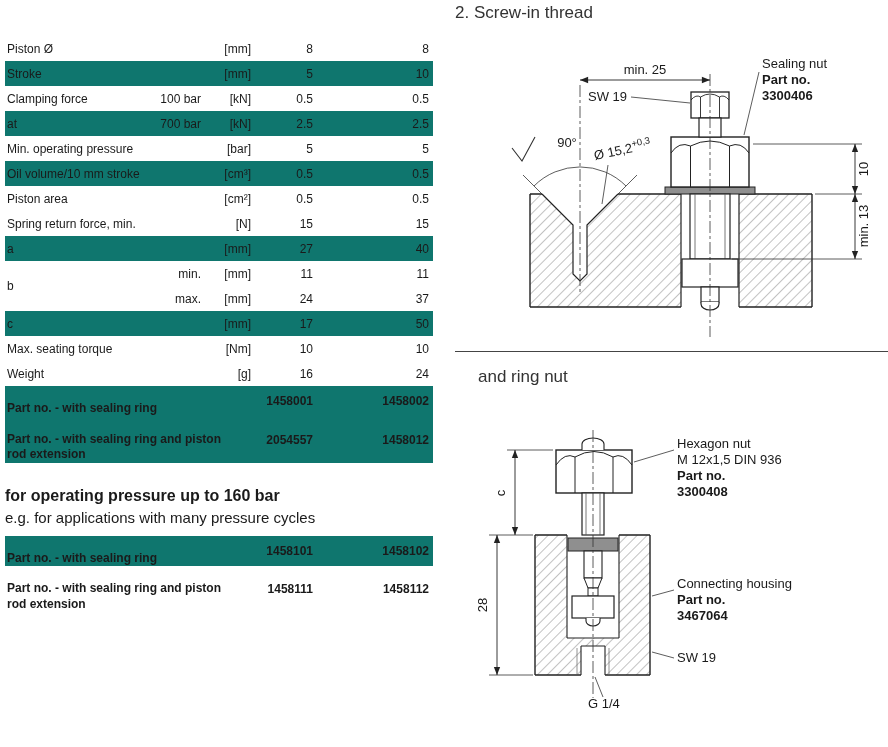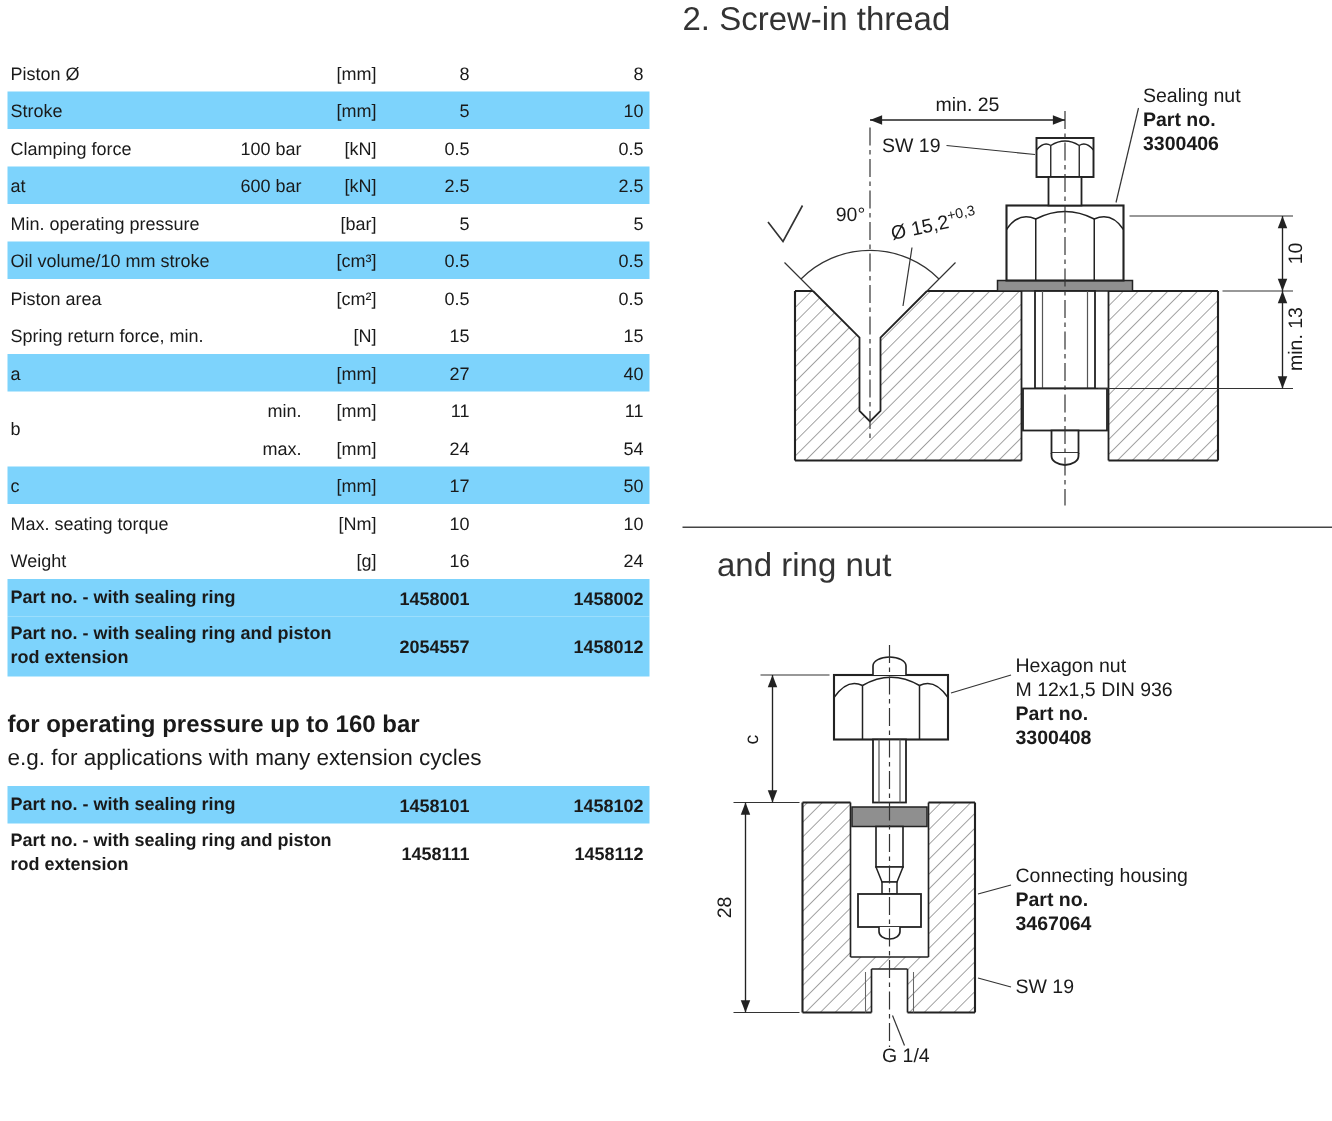--- a/index.html
+++ b/index.html
@@ -23,29 +23,29 @@
     top: 36px;
     width: 428px;
   }
   .trow {
     display: grid;
     grid-template-columns: 118px 78px 50px 62px 1fr;
     align-items: center;
     min-height: 25px;
     font-size: 12px;
   }
-  .trow.shaded { background: #7dd3fc; }
+  .trow.shaded { background: #0f766e; }
   .trow.bold {
     font-weight: bold;
     grid-template-columns: 246px 62px 1fr;
   }
   .trow.twoline { min-height: 40px; }
   .cell { display: block; }
   .cell.label { padding-left: 2px; white-space: nowrap; }
-  .trow.bold .cell.label { white-space: normal; line-height: 1.3; padding-right: 8px; }
+  .trow.bold .cell.label { white-space: normal; line-height: 1.3; padding-right: 8px; margin-top: 15px; }
   .cell.sub, .cell.unit, .cell.v1, .cell.v2 { text-align: right; }
   .cell.v2 { padding-right: 4px; }
   .cell.glabel { position: relative; top: 12px; }
   .version-head {
     margin-top: 22px;
     font-weight: bold;
     font-size: 16px;
     line-height: 21px;
   }
   .version-note { font-size: 15px; margin: 3px 0 10px 0; }
@@ -53,21 +53,21 @@
   .right-col {
     position: absolute;
     left: 455px;
     top: 0;
     width: 433px;
     height: 747px;
   }
   .dheading {
     position: absolute;
     left: 0;
-    font-size: 22px;
+    font-size: 17px;
     color: #333;
     line-height: 21px;
   }
   .dheading .dh2 { padding-left: 23px; }
   .divider {
     position: absolute;
     top: 351px;
     left: 0;
     width: 433px;
     border-top: 1.5px solid #444;
@@ -97,21 +97,21 @@
         </div>
         <div class="trow">
           <span class="cell label">Clamping force</span>
           <span class="cell sub">100 bar</span>
           <span class="cell unit">[kN]</span>
           <span class="cell v1">0.5</span>
           <span class="cell v2">0.5</span>
         </div>
         <div class="trow shaded">
           <span class="cell label">at</span>
-          <span class="cell sub">600 bar</span>
+          <span class="cell sub">700 bar</span>
           <span class="cell unit">[kN]</span>
           <span class="cell v1">2.5</span>
           <span class="cell v2">2.5</span>
         </div>
         <div class="trow">
           <span class="cell label">Min. operating pressure</span>
           <span class="cell sub"></span>
           <span class="cell unit">[bar]</span>
           <span class="cell v1">5</span>
           <span class="cell v2">5</span>
@@ -149,21 +149,21 @@
           <span class="cell sub">min.</span>
           <span class="cell unit">[mm]</span>
           <span class="cell v1">11</span>
           <span class="cell v2">11</span>
         </div>
         <div class="trow">
           <span class="cell label"></span>
           <span class="cell sub">max.</span>
           <span class="cell unit">[mm]</span>
           <span class="cell v1">24</span>
-          <span class="cell v2">54</span>
+          <span class="cell v2">37</span>
         </div>
         <div class="trow shaded">
           <span class="cell label">c</span>
           <span class="cell sub"></span>
           <span class="cell unit">[mm]</span>
           <span class="cell v1">17</span>
           <span class="cell v2">50</span>
         </div>
         <div class="trow">
           <span class="cell label">Max. seating torque</span>
@@ -187,21 +187,21 @@
         <div class="trow shaded bold twoline">
           <span class="cell label">Part no. - with sealing ring and piston rod extension</span>
           <span class="cell v1">2054557</span>
           <span class="cell v2">1458012</span>
         </div>
       </div>
 
     <div class="version-head">
       <div>for operating pressure up to 160 bar</div>
     </div>
-    <div class="version-note">e.g. for applications with many extension cycles</div>
+    <div class="version-note">e.g. for applications with many pressure cycles</div>
 
     <div>
         <div class="trow shaded bold">
           <span class="cell label">Part no. - with sealing ring</span>
           <span class="cell v1">1458101</span>
           <span class="cell v2">1458102</span>
         </div>
         <div class="trow bold twoline">
           <span class="cell label">Part no. - with sealing ring and piston rod extension</span>
           <span class="cell v1">1458111</span>

